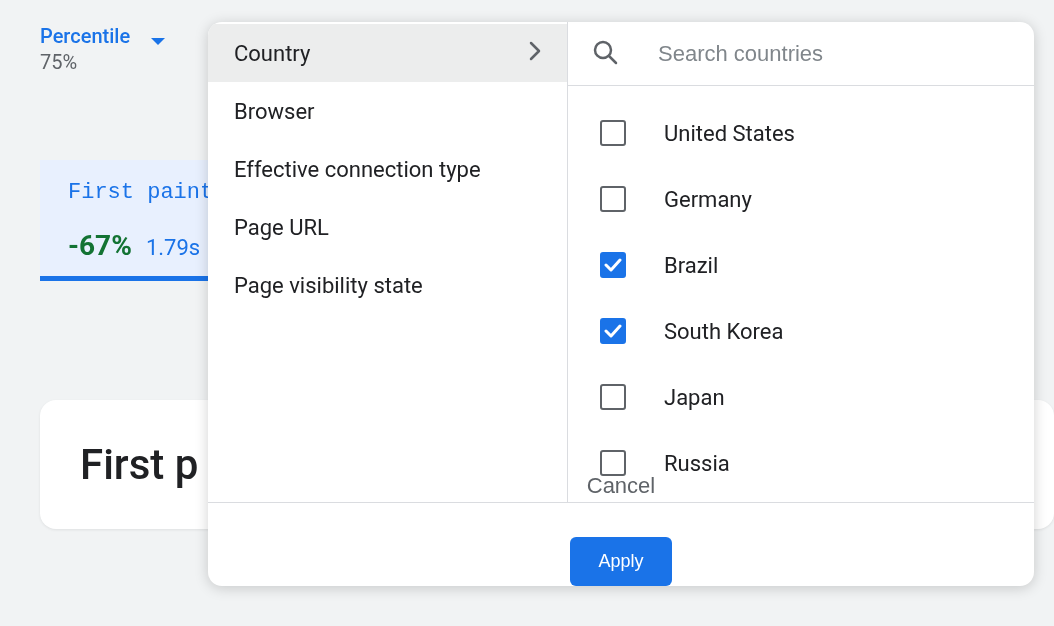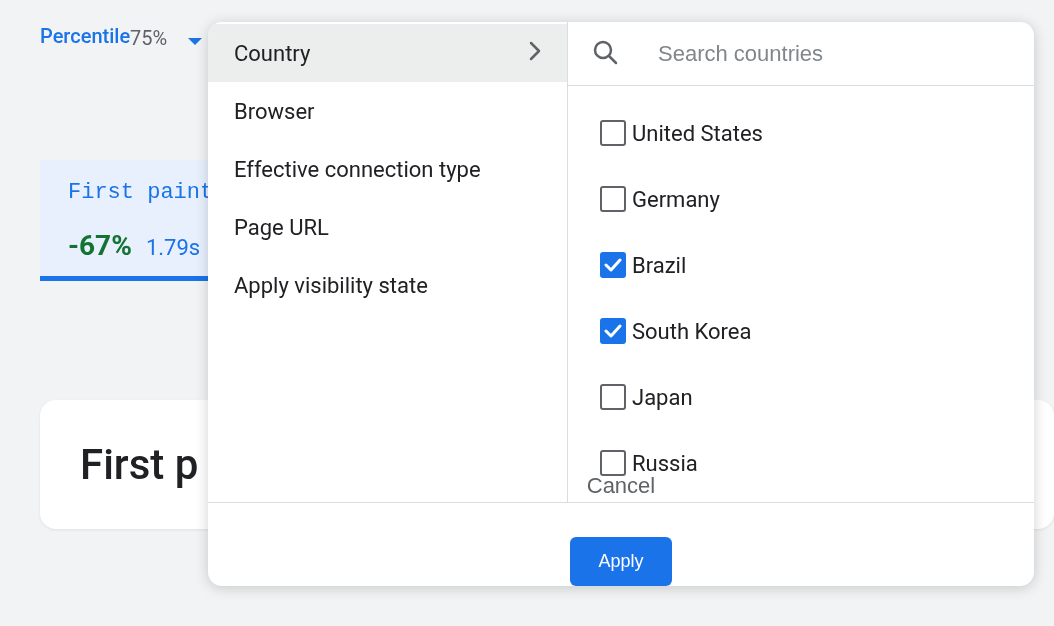--- a/index.html
+++ b/index.html
@@ -16,20 +16,21 @@
     .percentile-selector {
       position: absolute;
       top: 24px;
       left: 40px;
       display: flex;
       align-items: flex-start;
       gap: 20px;
     }
     .percentile-text {
       display: flex;
+      flex-direction: column;
     }
     .percentile-label {
       color: #1a73e8;
       font-size: 20px;
       font-weight: 500;
     }
     .percentile-value {
       color: #5f6368;
       font-size: 20px;
       margin-top: 2px;
@@ -173,21 +174,21 @@
     .options-list {
       flex: 1;
       padding: 14px 0;
       overflow: hidden;
     }
     .option-item {
       height: 66px;
       display: flex;
       align-items: center;
       padding: 0 32px;
-      gap: 6px;
+      gap: 38px;
       cursor: pointer;
     }
     .checkbox {
       width: 26px;
       height: 26px;
       border: 2.5px solid #5f6368;
       border-radius: 3px;
       display: flex;
       align-items: center;
       justify-content: center;
@@ -288,21 +289,21 @@
       <div class="category-item">
         <span>Browser</span>
       </div>
       <div class="category-item">
         <span>Effective connection type</span>
       </div>
       <div class="category-item">
         <span>Page URL</span>
       </div>
       <div class="category-item">
-        <span>Apply visibility state</span>
+        <span>Page visibility state</span>
       </div>
     </div>
 
     <div class="filter-options">
       <div class="search-row">
         <span class="search-icon">
           <svg width="26" height="26" viewBox="0 0 26 26">
               <circle cx="11" cy="11" r="8" stroke="#5f6368" stroke-width="2.5" fill="none"></circle>
               <line x1="17" y1="17" x2="24" y2="24" stroke="#5f6368" stroke-width="2.5" stroke-linecap="round"></line>
             </svg>

